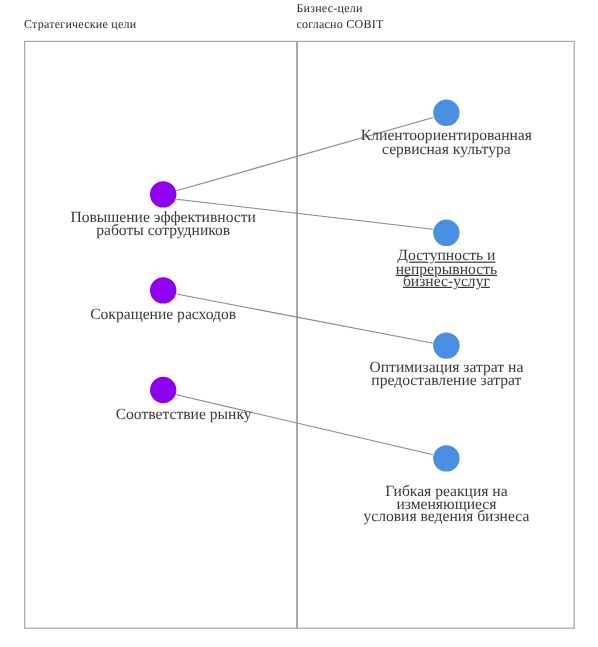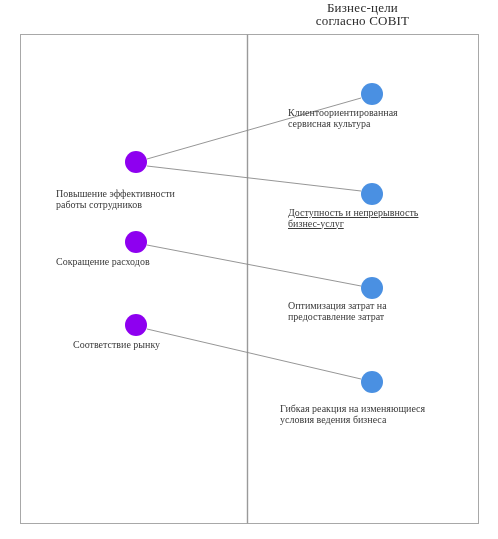--- a/index.html
+++ b/index.html
@@ -16,22 +16,21 @@
     overflow: hidden;
   }
   #stage {
     position: absolute;
     left: 0; top: 0;
     width: 498px;
     height: 539px;
   }
   .col-title {
     position: absolute;
-    text-align: center;
-    font-size: 13px;
+    font-size: 10px;
     line-height: 13px;
     color: #2b2b2b;
     letter-spacing: 0.2px;
     white-space: pre-line;
   }
   #title-left {
     left: 20px;
     top: 14px;
     width: 227px;
   }
@@ -49,52 +48,53 @@
   .node {
     position: absolute;
     border-radius: 50%;
     width: 22px;
     height: 22px;
   }
   .node-left { background: #8e00f0; }
   .node-right { background: #4a90e2; }
   .node-label {
     position: absolute;
-    text-align: left;
-    font-size: 10px;
+    text-align: center;
+    font-size: 13px;
     line-height: 10.5px;
     color: #3a3a3a;
     white-space: pre-line;
   }
 </style>
 </head>
 <body>
 
 <div id="stage">
 
+  <div class="col-title" id="title-left">Стратегические цели</div>
 
   <div class="col-title" id="title-right">Бизнес-цели
 согласно COBIT</div>
 
   <svg id="frame-svg">
     <g id="frame-group">
         <rect x="20.5" y="34.5" width="458" height="489" fill="none" stroke="#a8a8a8" stroke-width="1"></rect>
         <line x1="247.5" y1="34.5" x2="247.5" y2="523.5" stroke="#9a9a9a" stroke-width="1.4"></line>
       </g>
     <g id="edges-group">
         <line x1="147" y1="159" x2="361" y2="98" stroke="#8a8a8a" stroke-width="0.9"></line>
         <line x1="147" y1="166" x2="361" y2="191" stroke="#8a8a8a" stroke-width="0.9"></line>
         <line x1="147" y1="245" x2="361" y2="286" stroke="#8a8a8a" stroke-width="0.9"></line>
         <line x1="147" y1="329" x2="361" y2="379" stroke="#8a8a8a" stroke-width="0.9"></line>
       </g>
   </svg>
 
   <div id="nodes-layer">
       <div class="node node-left" style="left: 125px; top: 151px; width: 22px; height: 22px; background: rgb(142, 0, 240);"></div>
-      <div class="node-label" style="left: 56px; top: 189px; width: 160px; color: rgb(58, 58, 58);">Повышение эффективности
+      <div class="node-label" style="left: 56px; top: 176px; width: 160px; color: rgb(58, 58, 58);">Повышение эффективности
 работы сотрудников</div>
       <div class="node node-left" style="left: 125px; top: 231px; width: 22px; height: 22px; background: rgb(142, 0, 240);"></div>
       <div class="node-label" style="left: 56px; top: 257px; width: 160px; color: rgb(58, 58, 58); font-family: Liberation Serif, serif;">Сокращение расходов</div>
       <div class="node node-left" style="left: 125px; top: 314px; width: 22px; height: 22px; background: rgb(142, 0, 240);"></div>
       <div class="node-label" style="left: 73px; top: 340px; width: 160px; color: rgb(58, 58, 58);">Соответствие рынку</div>
       <div class="node node-right" style="left: 361px; top: 83px; width: 22px; height: 22px; background: rgb(74, 144, 226);"></div>
       <div class="node-label" style="left: 288px; top: 108px; width: 168px; color: rgb(58, 58, 58);">Клиентоориентированная
 сервисная культура</div>
       <div class="node node-right" style="left: 361px; top: 183px; width: 22px; height: 22px; background: rgb(74, 144, 226);"></div>
       <div class="node-label" style="left: 288px; top: 208px; width: 168px; color: rgb(58, 58, 58); text-decoration: underline;">Доступность и непрерывность

